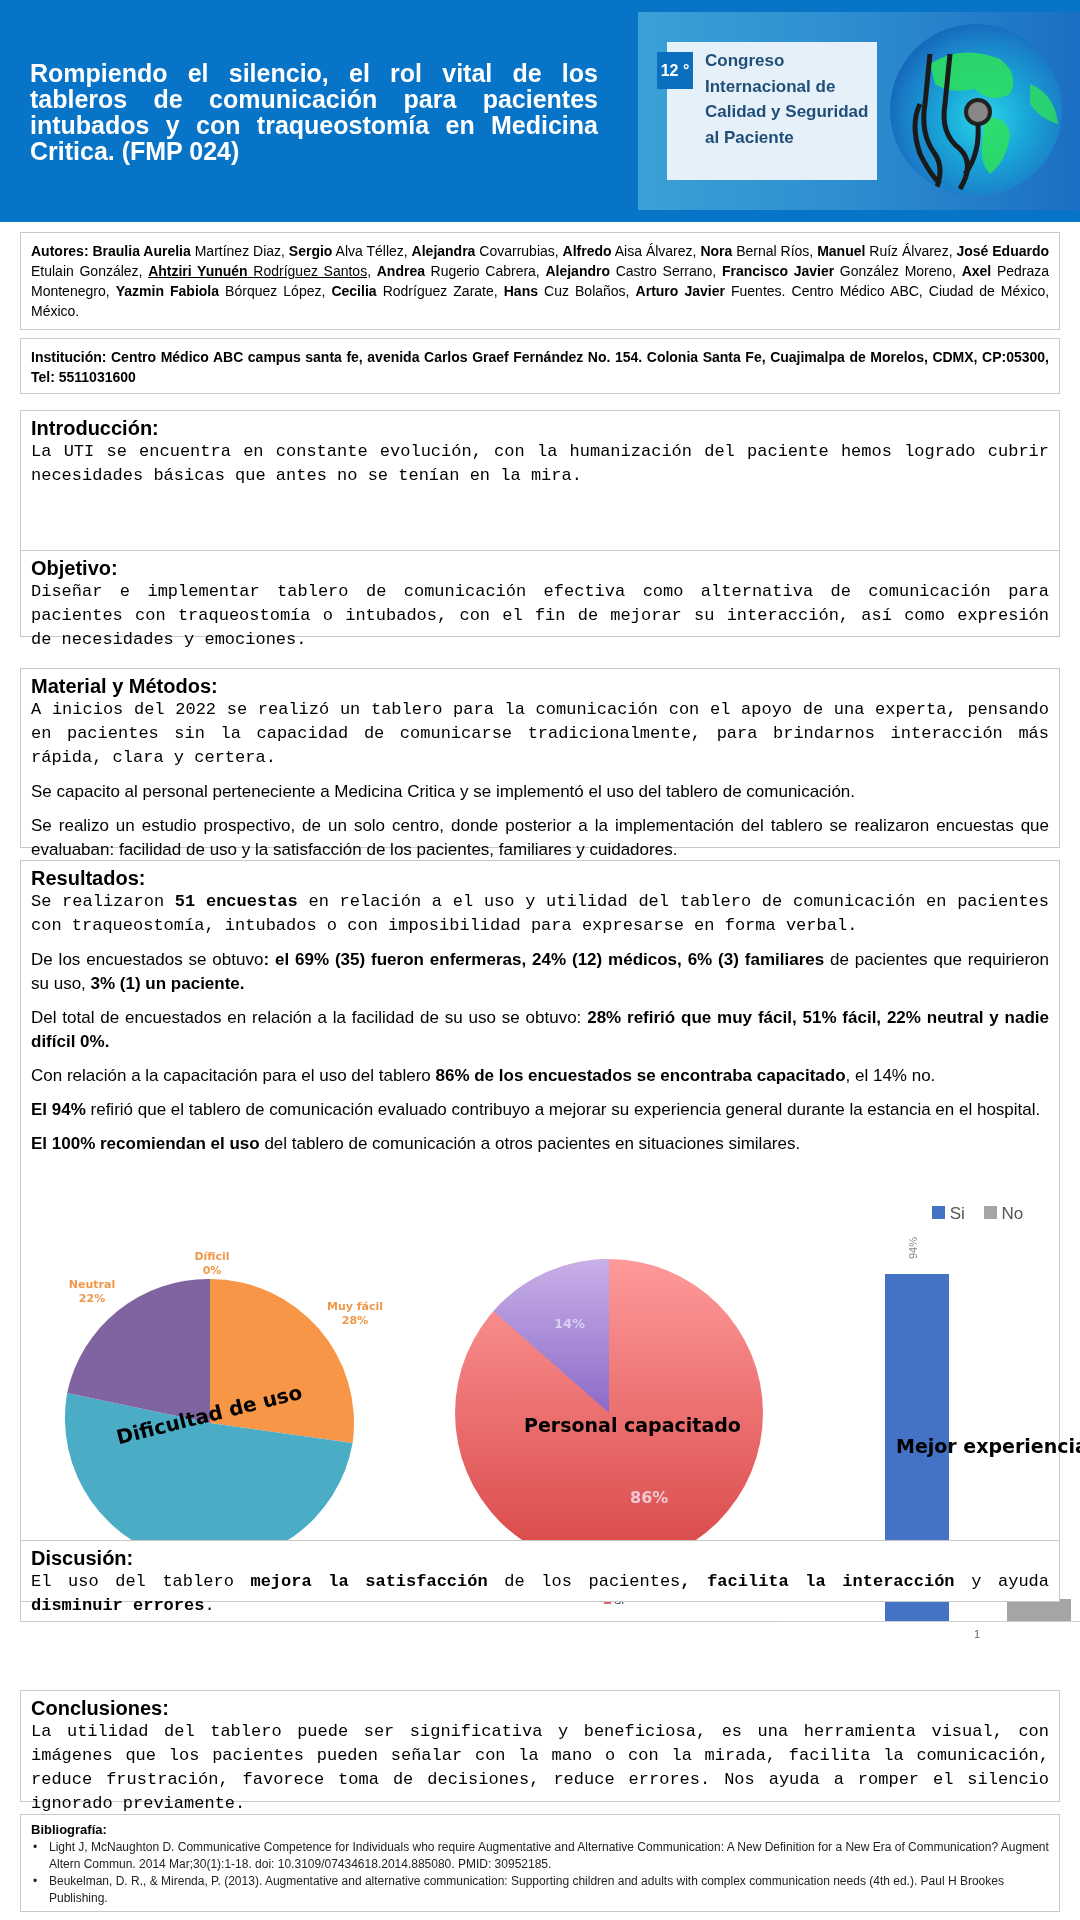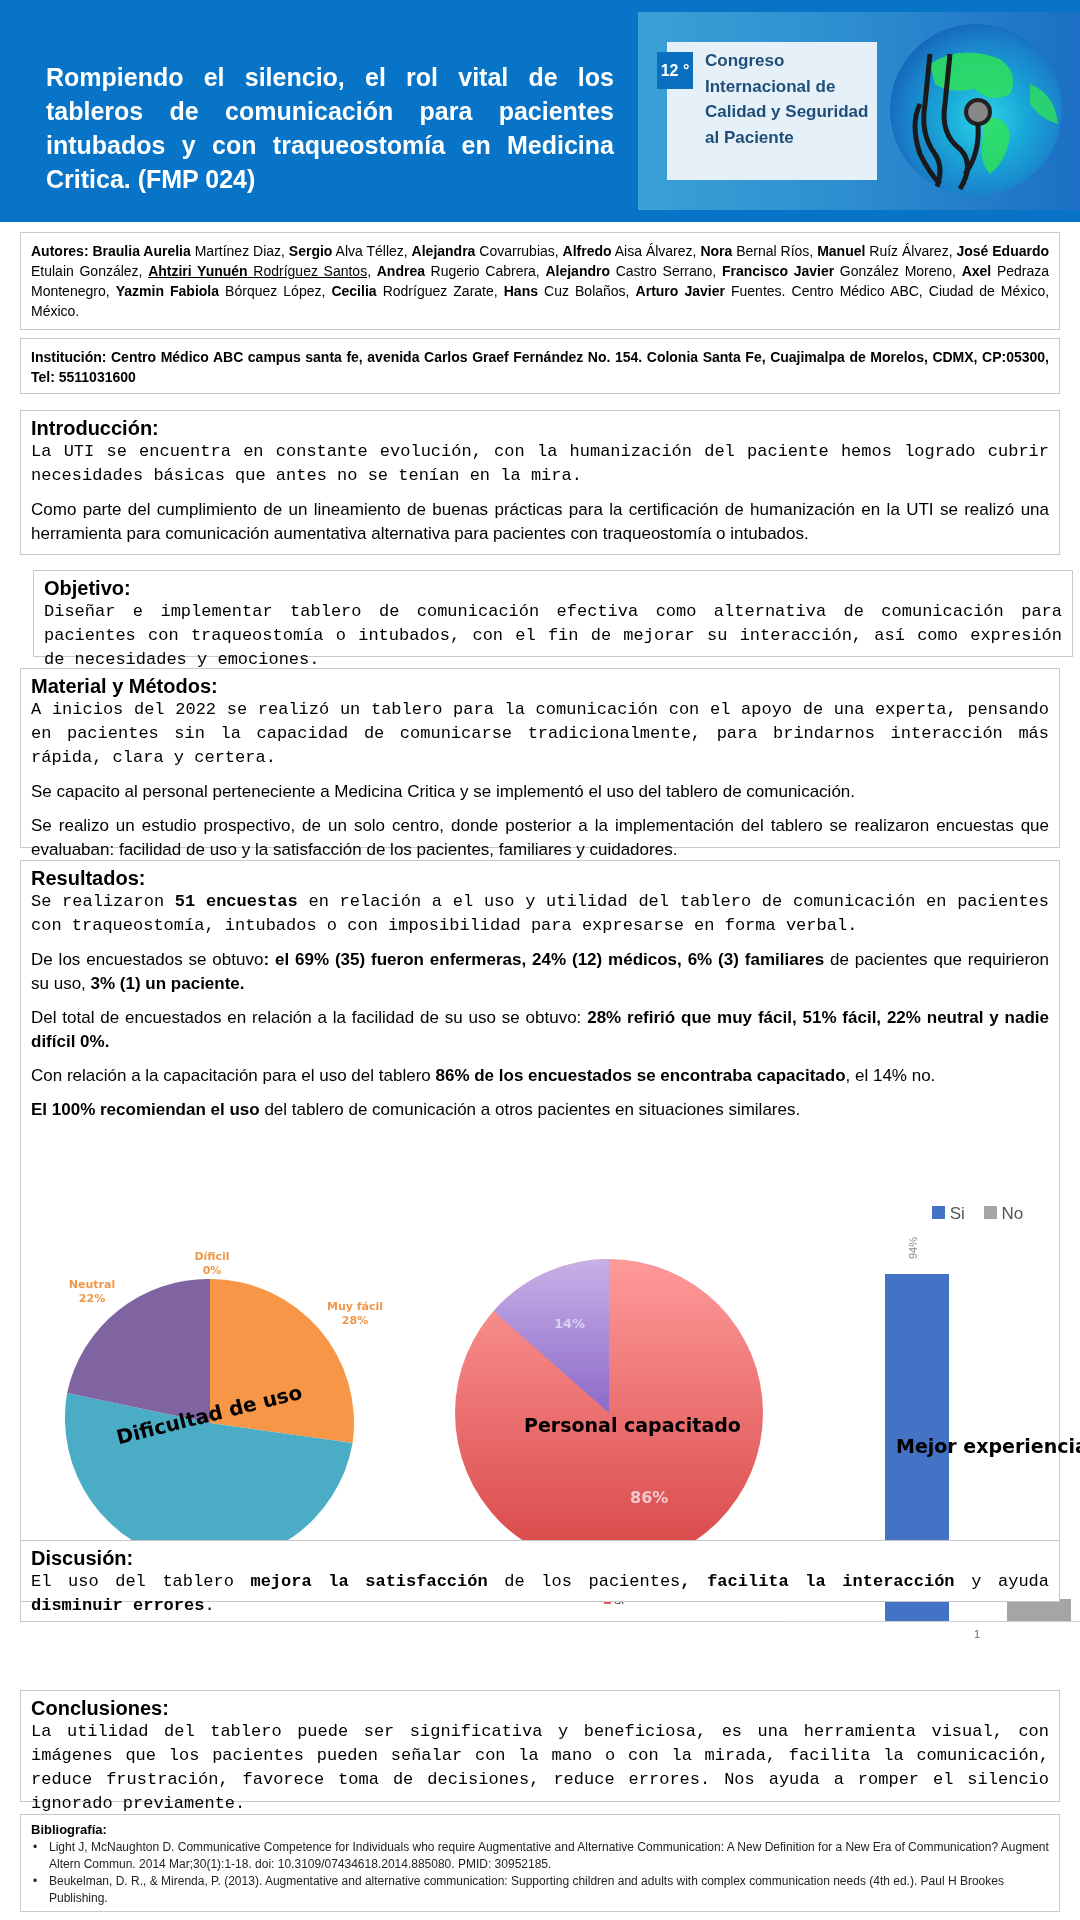--- a/index.html
+++ b/index.html
@@ -1,21 +1,21 @@
 <!DOCTYPE html>
 <html><head>
 <meta charset="utf-8">
 <style>
   * { box-sizing: border-box; margin: 0; padding: 0; }
   html, body { width: 1080px; height: 1920px; background: #ffffff; overflow: hidden; }
   body { font-family: "Liberation Sans", sans-serif; color: #000; position: relative; }
 
   .header { position: absolute; left: 0; top: 0; width: 1080px; height: 222px; background: #0874c8; }
-  .title { position: absolute; left: 46px; top: 60px; width: 568px; color: #fff; font-weight: bold;
-           font-size: 25px; line-height: 34px; text-align: justify; }
+  .title { position: absolute; left: 30px; top: 60px; width: 568px; color: #fff; font-weight: bold;
+           font-size: 25px; line-height: 26px; text-align: justify; }
   .banner { position: absolute; left: 638px; top: 12px; width: 442px; height: 198px;
             background: linear-gradient(90deg, #3aa1d6 0%, #2e8fd0 45%, #1c6fc4 100%); }
   .banner-box { position: absolute; left: 29px; top: 30px; width: 210px; height: 138px; background: #e6f0f8; }
   .banner-num { position: absolute; left: 19px; top: 40px; width: 36px; height: 37px; background: #0b6fbf;
                 color: #fff; font-weight: bold; font-size: 16px; line-height: 37px; text-align: center; }
   .banner-text { position: absolute; left: 67px; top: 36px; width: 170px; color: #1f4e79; font-weight: bold;
                  font-size: 17px; line-height: 25.5px; }
   .globe { position: absolute; left: 252px; top: 12px; width: 172px; height: 172px; border-radius: 50%;
            background: radial-gradient(circle at 55% 55%, #2ed3e8 0%, #19a9d8 30%, #1a7fc9 60%, #0a3a9c 100%); overflow: hidden; }
 
@@ -84,41 +84,41 @@
   <span>Centro Médico ABC, Ciudad de México, México.</span>
 </div>
 
 <div class="box small" style="top:338px;height:56px;font-weight:bold;">
   <span>Institución: Centro Médico ABC campus santa fe, avenida Carlos Graef Fernández No. 154. Colonia Santa Fe, Cuajimalpa de Morelos, CDMX, CP:05300, Tel: 5511031600</span>
 </div>
 
 <div class="box sec" style="top:410px;height:145px;">
   <div class="sec-title">Introducción:</div>
   <div class="p first">La UTI se encuentra en constante evolución, con la humanización del paciente hemos logrado cubrir necesidades básicas que antes no se tenían en la mira.</div>
-  <div class="p">Como parte del cumplimiento de un lineamiento de buenas prácticas para la certificación de humanización en la UTI se realizó una herramienta para comunicación aumentativa alternativa para pacientes con traqueostomía o intubados.</div>
 </div>
 
-<div class="box sec" style="top:570px;height:87px;margin-left:13px;">
+<div class="box sec" style="top:550px;height:87px;">
   <div class="sec-title">Objetivo:</div>
   <div class="p first">Diseñar e implementar tablero de comunicación efectiva como alternativa de comunicación para pacientes con traqueostomía o intubados, con el fin de mejorar su interacción, así como expresión de necesidades y emociones.</div>
 </div>
 
 <div class="box sec" style="top:668px;height:180px;">
   <div class="sec-title">Material y Métodos:</div>
   <div class="p first">A inicios del 2022 se realizó un tablero para la comunicación con el apoyo de una experta, pensando en pacientes sin la capacidad de comunicarse tradicionalmente, para brindarnos interacción más rápida, clara y certera.</div>
   <div class="p">Se capacito al personal perteneciente a Medicina Critica y se implementó el uso del tablero de comunicación.</div>
   <div class="p">Se realizo un estudio prospectivo, de un solo centro, donde posterior a la implementación del tablero se realizaron encuestas que evaluaban:  facilidad de uso y la satisfacción de los pacientes, familiares y cuidadores.</div>
 </div>
 
 <div class="box sec" style="top:860px;height:762px;">
   <div class="sec-title">Resultados:</div>
   <div class="p first"><span>Se realizaron </span><b>51 encuestas</b><span> en relación a el uso y utilidad del tablero de comunicación en pacientes con traqueostomía, intubados o con imposibilidad para expresarse en forma verbal.</span></div>
   <div class="p"><span>De los encuestados se obtuvo</span><b>: el 69% (35) fueron enfermeras, 24% (12) médicos, 6% (3) familiares</b><span> de pacientes que requirieron su uso, </span><b>3% (1) un paciente.</b></div>
   <div class="p"><span>Del total de encuestados en relación a la facilidad de su uso se obtuvo: </span><b>28% refirió que muy fácil, 51% fácil, 22% neutral y  nadie difícil 0%.</b></div>
   <div class="p"><span>Con relación a la capacitación para el uso del tablero </span><b>86% de los encuestados se encontraba  capacitado</b><span>, el 14% no.</span></div>
+  <div class="p"><b>El 94%</b><span> refirió que el tablero de comunicación evaluado contribuyo a mejorar su experiencia general durante la estancia en el hospital.</span></div>
   <div class="p"><b>El 100% recomiendan el uso</b><span> del tablero de comunicación a otros pacientes en situaciones similares.</span></div>
 </div>
 
 <div class="charts">
 
   <div class="chart-frame" style="left:0;top:0;width:370px;height:420px;">
     <svg width="370" height="420" viewBox="0 0 370 420" style="position:absolute;left:0;top:0;">
 
       <path d="M188,225 L188,81 A144,144 0 0,1 330.6,245.1 Z" fill="#f79646"></path>
       <path d="M188,225 L330.6,245.1 A144,144 0 0,1 45.1,195.0 Z" fill="#4bacc6"></path>

